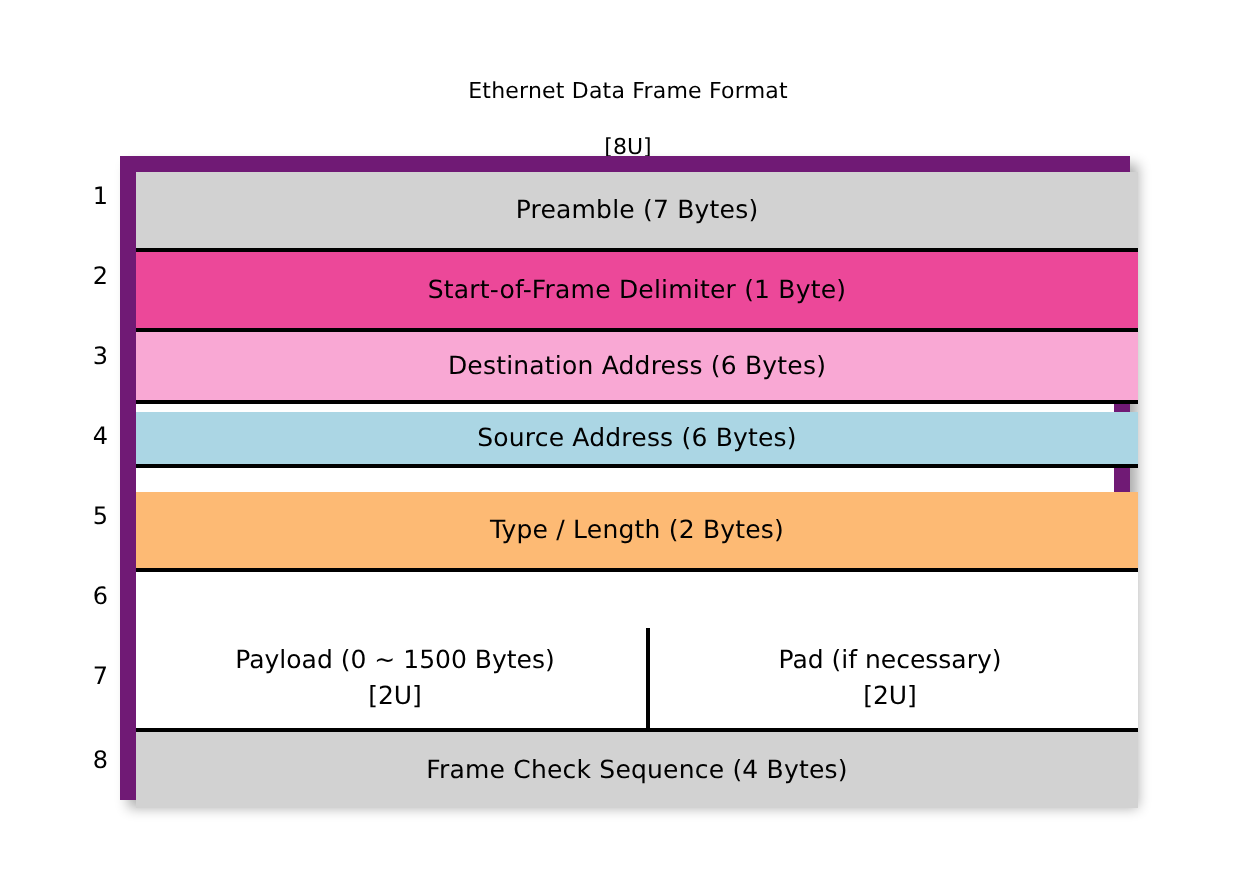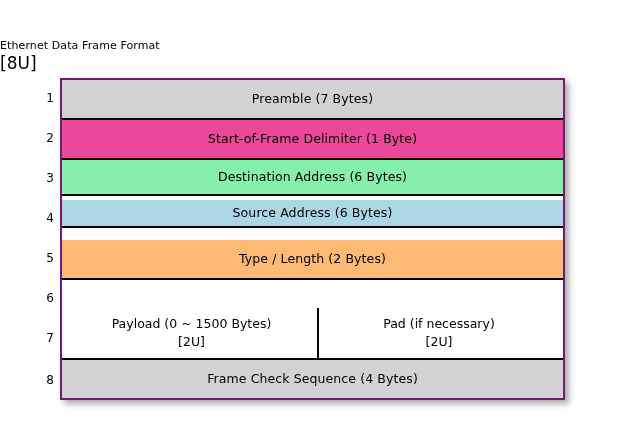--- a/index.html
+++ b/index.html
@@ -23,32 +23,32 @@
     width: 628px;
     height: 438px;
   }
 
   
   .title-block {
     position: absolute;
     left: 0;
     top: 40px;
     width: 628px;
-    text-align: left;
+    text-align: center;
     line-height: 1.05;
   }
   .title-main {
     font-size: 11px;
     letter-spacing: 0.1px;
     display: block;
   }
   .title-sub {
-    font-size: 17px;
+    font-size: 11px;
     display: block;
-    margin-top: 3px;
+    margin-top: 16px;
   }
 
   
   .row-numbers {
     position: absolute;
     left: 16px;
     top: 78px;
     width: 38px;
     height: 322px;
   }
@@ -61,21 +61,21 @@
     line-height: 1;
   }
 
   
   .frame-table {
     position: absolute;
     left: 60px;
     top: 78px;
     width: 505px;
     height: 322px;
-    border: 2px solid #701a75;
+    border: 8px solid #701a75;
     box-sizing: border-box;
     background: #ffffff;
     box-shadow: 4px 4px 6px rgba(0, 0, 0, 0.32);
     padding-left: 32px;
   }
 
   .frame-row {
     position: absolute;
     left: 0;
     width: 501px;
@@ -147,21 +147,21 @@
   <div class="frame-table">
 
     <div class="frame-row" style="top:0px;height:40px;background:#d2d2d2">
       <span class="cell-text">Preamble (7 Bytes)</span>
     </div>
 
     <div class="frame-row" style="top:40px;height:40px;background:#ec4899">
       <span class="cell-text">Start-of-Frame Delimiter (1 Byte)</span>
     </div>
 
-    <div class="frame-row" style="top:80px;height:36px;background:#86efac">
+    <div class="frame-row" style="top:80px;height:36px;background:#f9a8d4">
       <span class="cell-text">Destination Address (6 Bytes)</span>
     </div>
 
     <div class="frame-row" style="top:120px;height:28px;background:#abd6e4">
       <span class="cell-text">Source Address (6 Bytes)</span>
     </div>
 
     <div class="frame-row" style="top:160px;height:40px;background:#fdba74">
       <span class="cell-text">Type / Length (2 Bytes)</span>
     </div>

